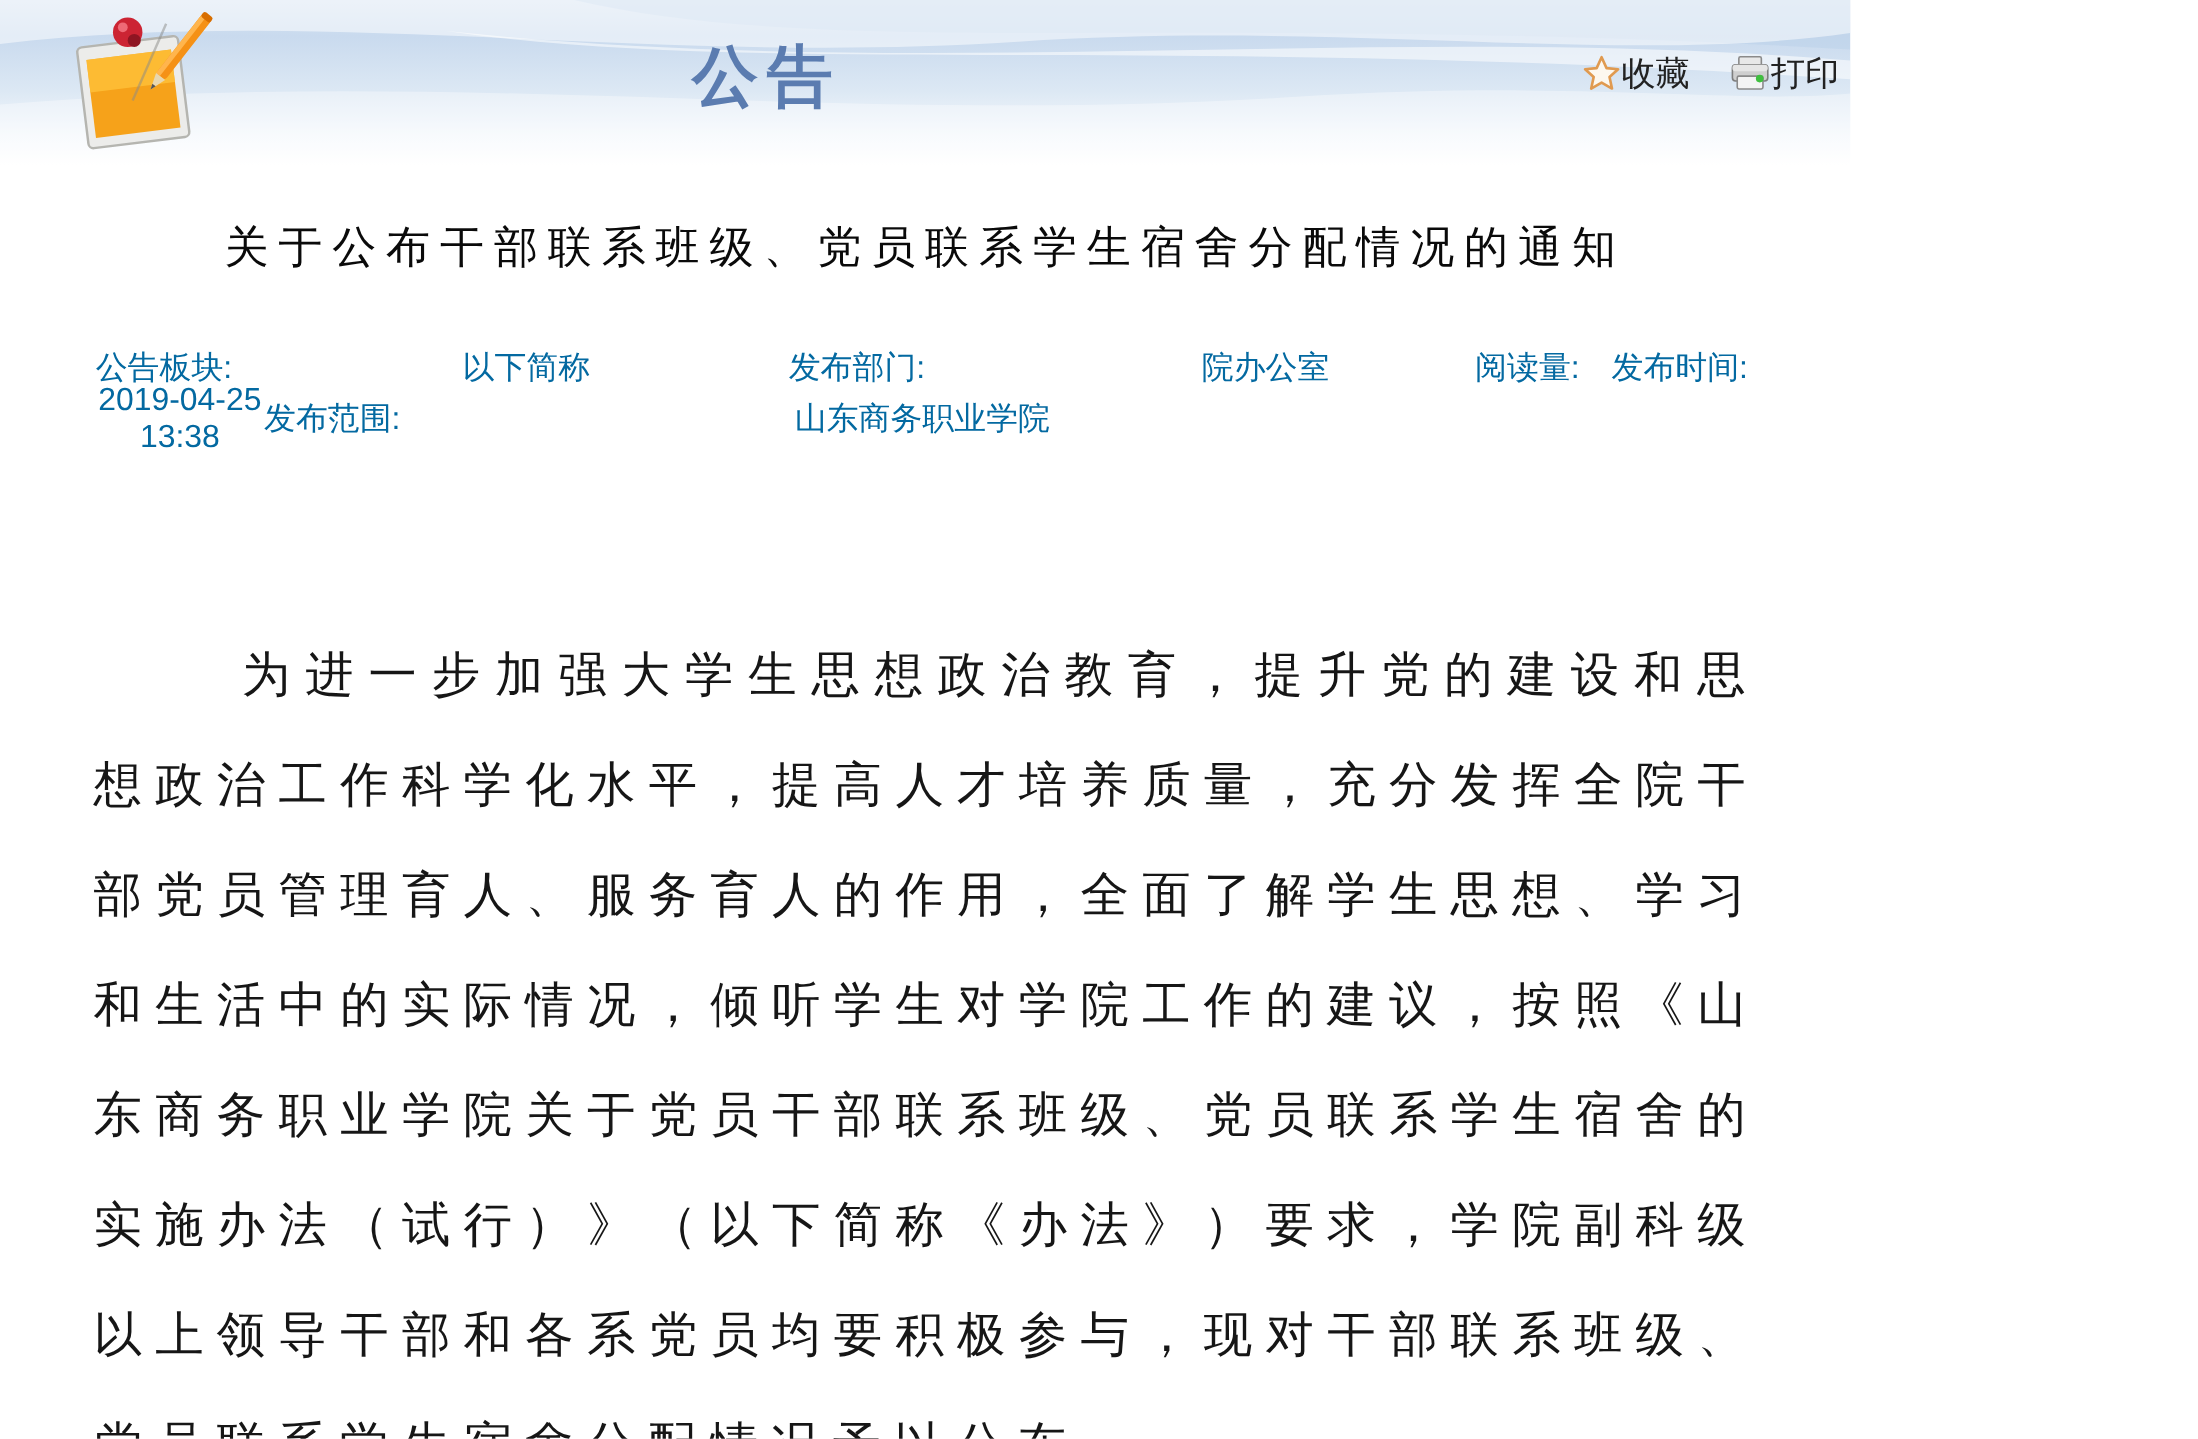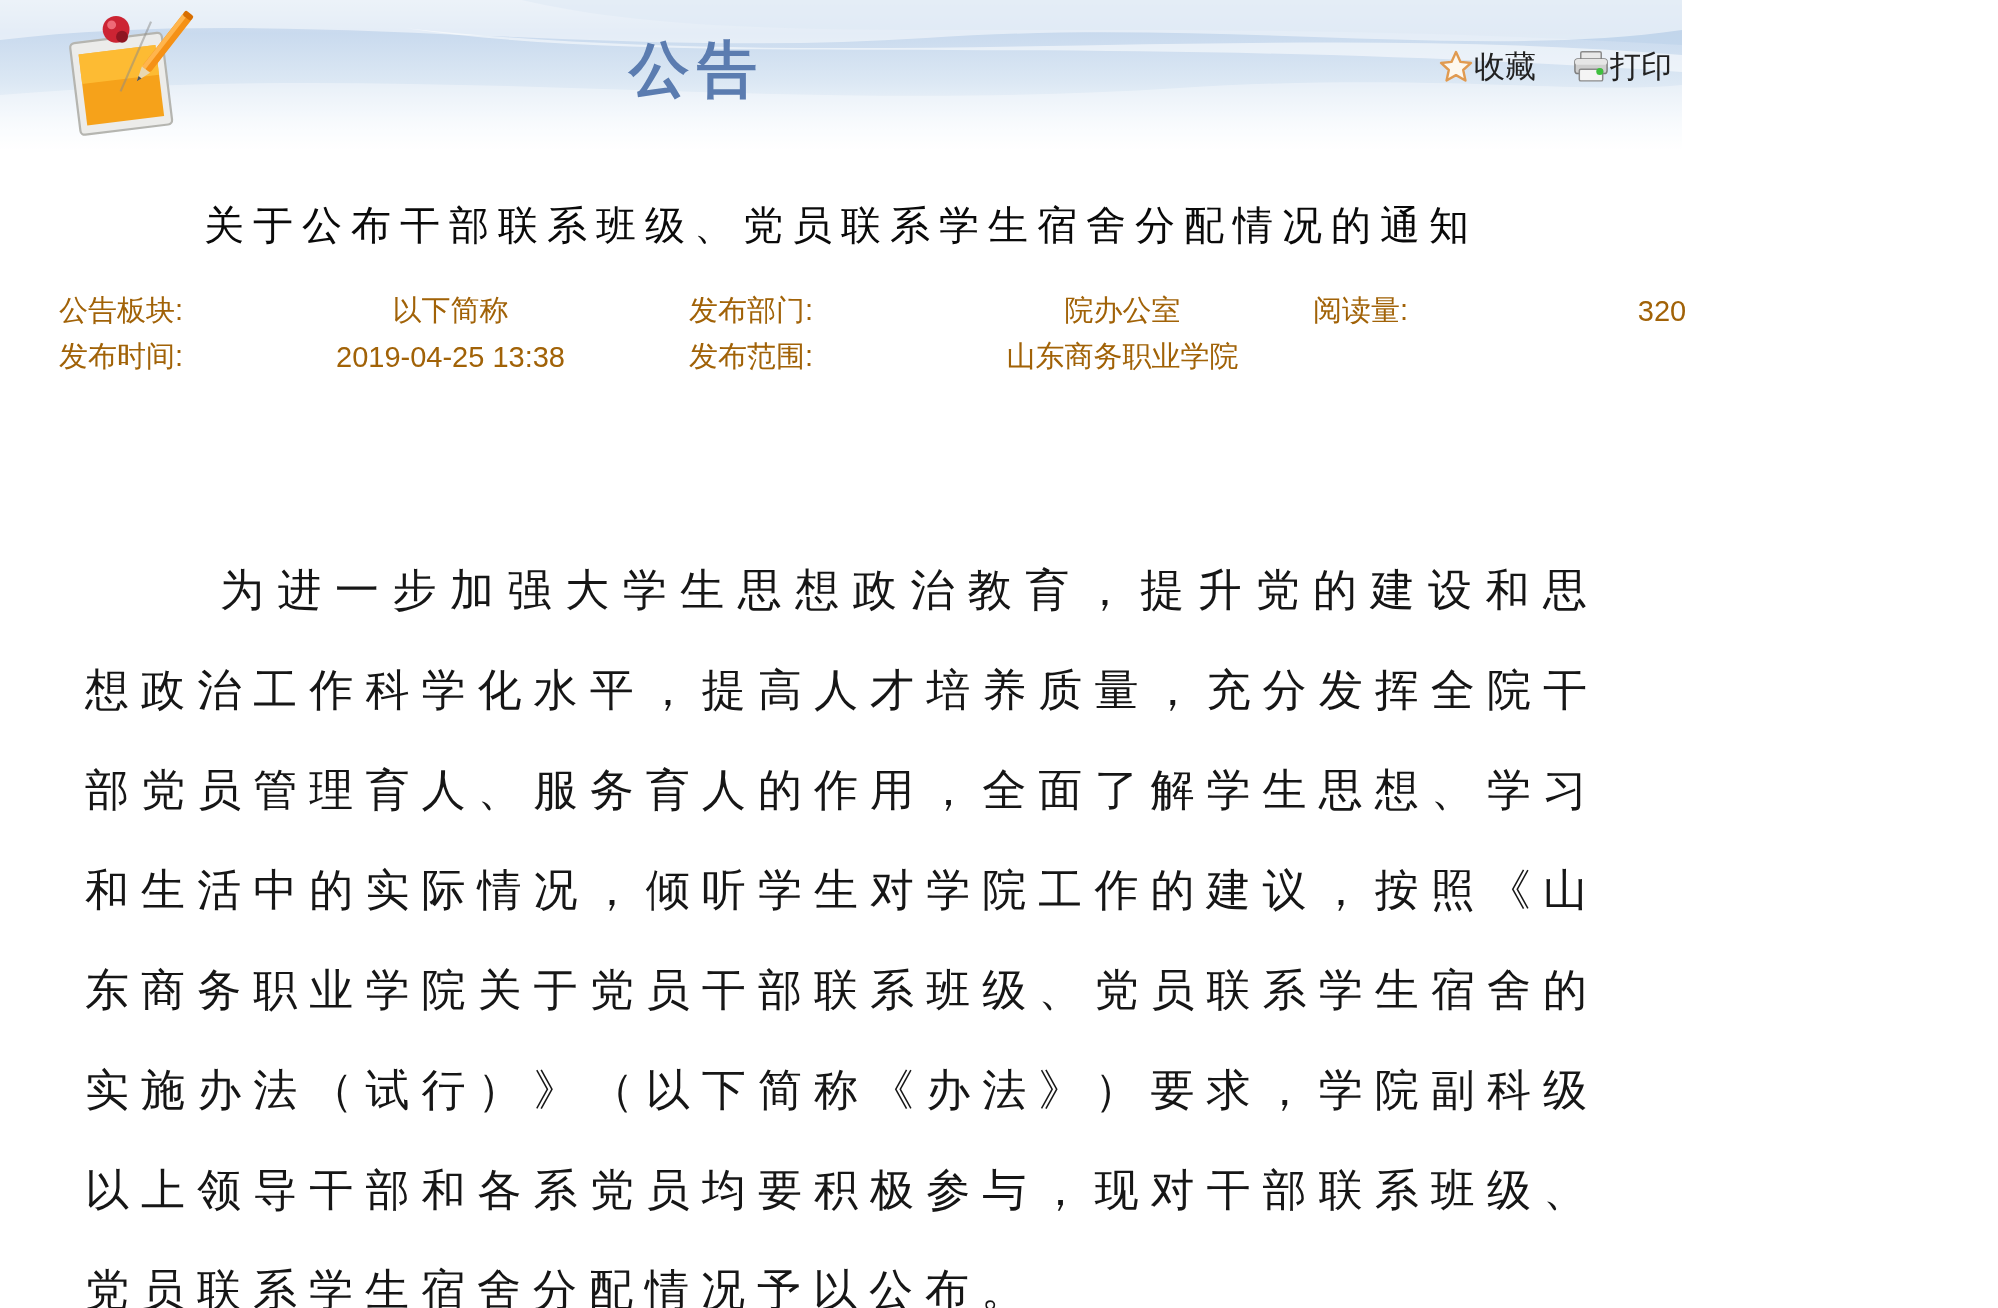--- a/index.html
+++ b/index.html
@@ -46,27 +46,27 @@
   .article-title {
     margin: 42px auto 0 auto;
     text-align: center;
     font-size: 40px; font-weight: normal;
     letter-spacing: 9px;
     color: #0a0a0a;
     line-height: 66px;
     white-space: nowrap;
   }
   .meta {
-    margin-top: 30px;
-    padding-left: 59px;
+    margin-top: 54px;
+    padding-left: 87px;
     display: grid;
     grid-template-columns: 153px 477px 243px 381px 124px 450px;
     grid-auto-rows: 46px;
     font-size: 29px;
-    color: #a16207;
+    color: #0369a1;
     align-items: center;
   }
   .meta .label { text-align: left; }
   .meta .value { text-align: center; }
 
   
   .doc-body {
     margin-top: 160px;
     padding: 0 83px 0 85px;
     font-family: "DejaVu Serif", "Liberation Serif", serif;
@@ -141,21 +141,20 @@
   <main>
     <h2 class="article-title">关于公布干部联系班级、党员联系学生宿舍分配情况的通知</h2>
 
     <div class="meta">
 
       <span class="label">公告板块:</span>
       <span class="value">以下简称</span>
       <span class="label">发布部门:</span>
       <span class="value">院办公室</span>
       <span class="label">阅读量:</span>
-      <span class="value">320</span>
 
       <span class="label">发布时间:</span>
       <span class="value">2019-04-25 13:38</span>
       <span class="label">发布范围:</span>
       <span class="value">山东商务职业学院</span>
       <span class="label"></span>
       <span class="value"></span>
     </div>
 
     <div class="doc-body">

